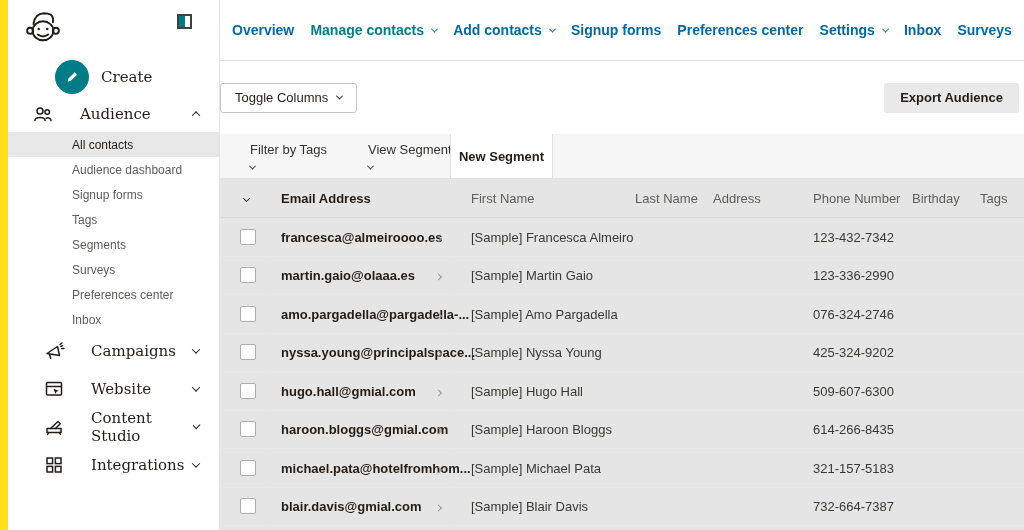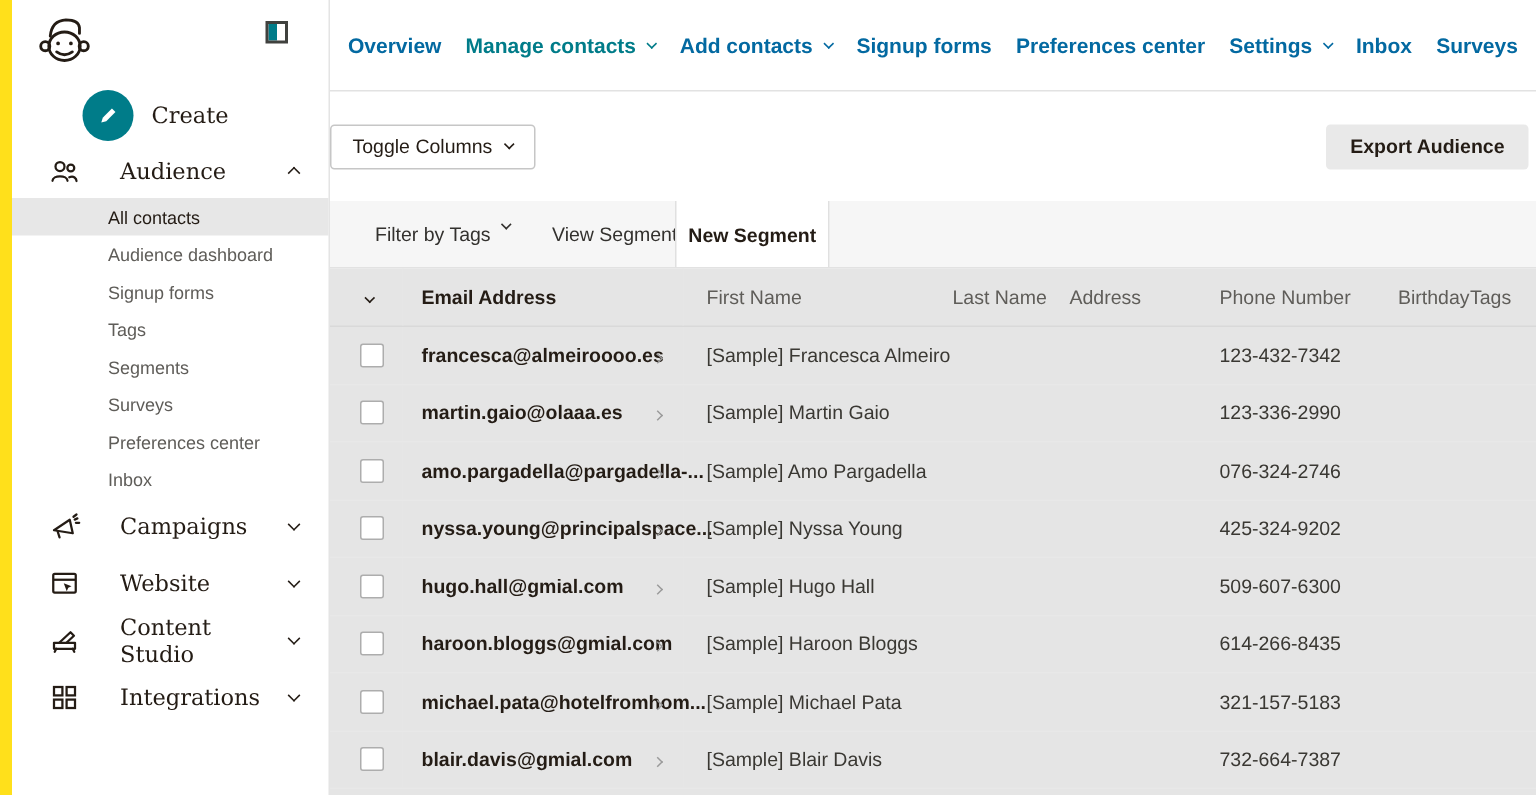--- a/index.html
+++ b/index.html
@@ -18,21 +18,21 @@
   .sb-label { font-family:"DejaVu Serif",serif; font-size:15px; color:#241c15; }
   .create { height:38px; margin-top:12px;margin-left:29px; }
   .create-circ { width:34px; height:34px; border-radius:50%; background:#007c89; display:flex; align-items:center; justify-content:center; margin-left:2px; }
   .create .sb-label { margin-left:12px; }
   .aud-item { height:36px; }
   .sb-ic { width:22px; display:flex; justify-content:center; align-items:center; margin-left:8px; }
   .sb-ic + .sb-label { margin-left:26px; }
   .sb-sub { display:flex; flex-direction:column; }
   .sb-sub-item { height:25px; display:flex; align-items:center; padding-left:64px; font-size:12px; color:#5f5d59; cursor:pointer; }
   .sb-sub-item.active { background:#e7e7e7; color:#241c15; }
-  .sb-low { height:38px; }
+  .sb-low { height:38px;margin-left:11px; }
   .sb-low:first-of-type { margin-top:2px; }
 
   
   .chev { display:inline-block; width:6px; height:6px; border-right:1.6px solid currentColor; border-bottom:1.6px solid currentColor; }
   .chev.down { transform:rotate(45deg) translate(-1px,-1px); }
   .chev.up { transform:rotate(-135deg) translate(-1px,-1px); }
   .chev.right { transform:rotate(-45deg); }
   .chev.sm { width:5px; height:5px; }
   .ml-auto { margin-left:auto; }
 
@@ -40,36 +40,36 @@
   .main { flex:1; display:flex; flex-direction:column; min-width:0; }
   .topnav { height:61px; flex:0 0 61px; border-bottom:1px solid #e2e2e2; display:flex; align-items:center; justify-content:space-between; padding:0 12px; }
   .nav-item { font-weight:700; font-size:14px; color:#0369a1; display:flex; align-items:center; gap:8px; cursor:pointer; white-space:nowrap; }
   .nav-item.active { color:#007c89; }
 
   .actions { height:73px; flex:0 0 73px; display:flex; align-items:center; justify-content:space-between; gap:15px; padding-right:5px; }
   .btn-outline { height:30px; padding:0 14px; background:#fff; border:1px solid #c6c6c6; border-radius:3px; font-size:13px; color:#241c15; display:flex; align-items:center; gap:9px; cursor:pointer; font-family:inherit; }
   .btn-gray { height:30px; padding:0 16px; background:#e9e9e9; border:none; border-radius:3px; font-size:13px; font-weight:700; color:#241c15; cursor:pointer; font-family:inherit; }
 
   .filterbar { position:relative; height:45px; flex:0 0 45px; background:#f6f6f6; border-bottom:1px solid #e2e2e2; }
-  .fb-link { position:absolute; top:50%; transform:translateY(-50%); font-size:13px; color:#33312e; display:flex; gap:8px; cursor:pointer; white-space:nowrap; }
+  .fb-link { position:absolute; top:50%; transform:translateY(-50%); font-size:13px; color:#33312e; display:flex; gap:8px; cursor:pointer; white-space:nowrap;flex-direction:column; }
   .fb-tags { left:30px; }
   .fb-seg { left:148px; }
   .fb-new { position:absolute; left:230px; top:0; bottom:0; width:103px; background:#fff; border-left:1px solid #e0e0e0; border-right:1px solid #e0e0e0; display:flex; align-items:center; justify-content:center; font-size:13px; font-weight:700; color:#241c15; cursor:pointer; }
 
   .table { flex:1; position:relative; overflow:hidden; background:#e5e5e5;text-decoration:underline; }
   .thead { position:relative; height:39px; border-bottom:1px solid #d9d9d9; }
   .trow { position:relative; height:38.5px; border-bottom:1px solid #e8e8e8; }
   .vl { position:absolute; top:0; bottom:0; width:1px; background:#e6e6e6; }
   .vl.v1 { left:48px; } .vl.v2 { left:235px; }
   .cell { position:absolute; top:50%; transform:translateY(-50%); white-space:nowrap; font-size:13px; color:#3a3833; }
   .th { color:#5f5d59; }
   .th.strong { font-weight:700; color:#241c15; }
   .p-selchev { left:24px; color:#241c15; }
   .p-email { left:61px; } .p-first { left:251px; } .p-last { left:415px; } .p-addr { left:493px; }
-  .p-phone { left:593px; } .p-bday { left:712px; } .p-tags { left:760px; }
+  .p-phone { left:593px; } .p-bday { left:692px; } .p-tags { left:760px; }
   .c-check { position:absolute; left:20px; top:50%; transform:translateY(-50%); width:16px; height:16px; border:1px solid #adadad; border-radius:2px; background:#fff; cursor:pointer; }
   .c-email { font-weight:700; color:#241c15; cursor:pointer; }
   .c-rowchev { left:216px; color:#9a9a9a; cursor:pointer; }
 </style>
 </head>
 <body>
 
 <div class="app">
 
   <aside class="sidebar">

